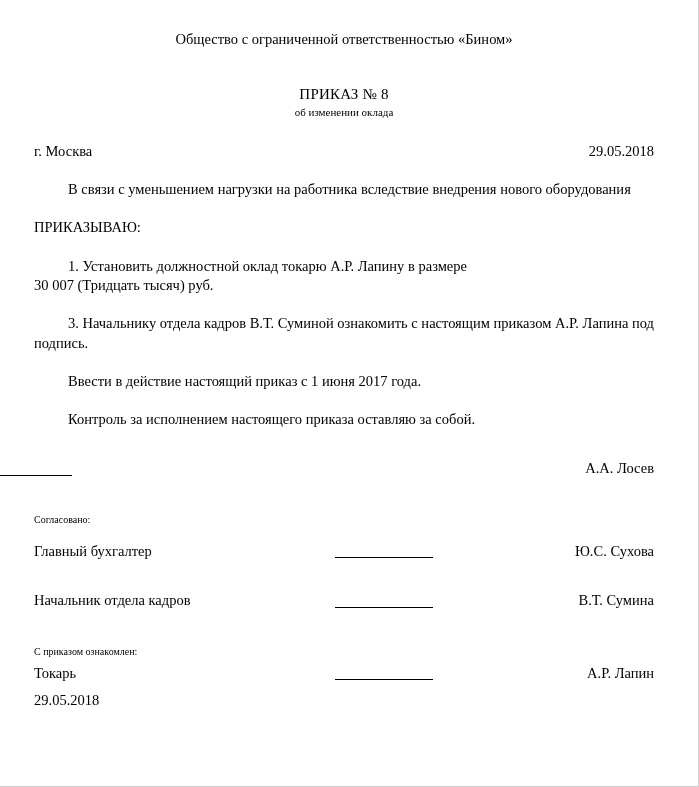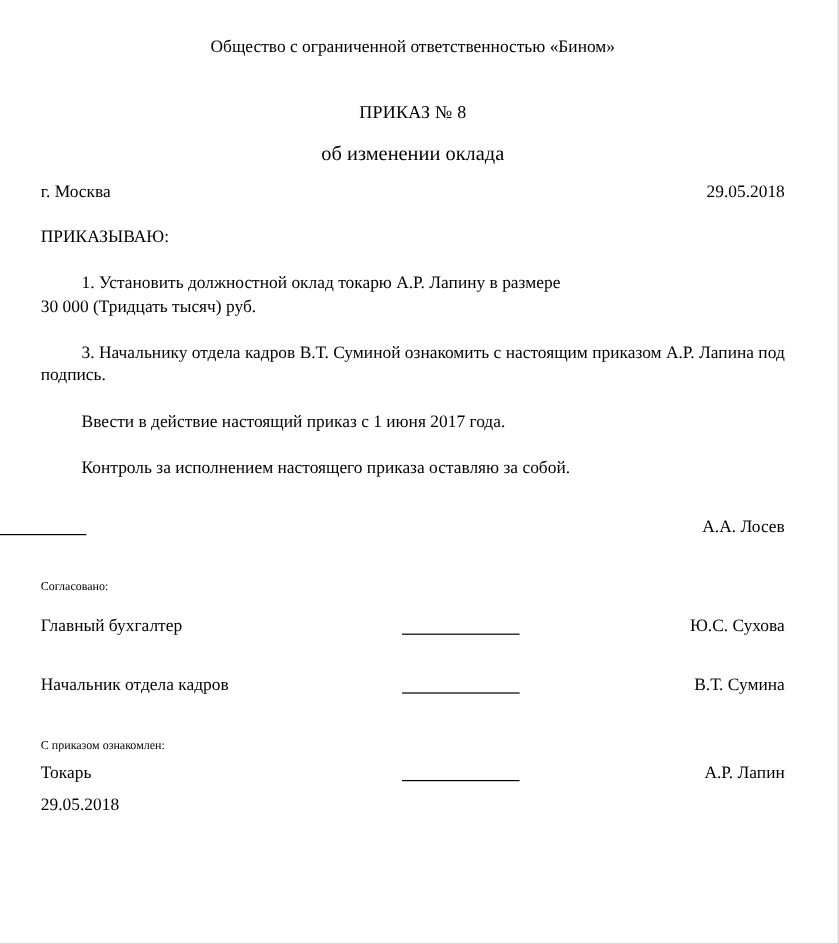--- a/index.html
+++ b/index.html
@@ -48,28 +48,28 @@
   }
   .order-head {
     text-align: center;
     margin: 0 0 0 0;
   }
   .order-number {
     font-size: 15px;
     letter-spacing: 0.2px;
   }
   .order-subject {
-    font-size: 17px;
-    margin-top: 12px;
+    font-size: 11px;
+    margin-top: 0;
   }
   .place-date {
     display: flex;
     justify-content: space-between;
     align-items: baseline;
-    margin-top: 11px;
+    margin-top: 22px;
     font-size: 14.5px;
   }
   .para {
     margin-top: 19px;
     font-size: 14.5px;
     text-align: left;
   }
   .para.indent {
     text-indent: 34px;
   }
@@ -121,26 +121,27 @@
     <div class="order-head">
       <div class="order-number">ПРИКАЗ № 8</div>
       <div class="order-subject">об изменении оклада</div>
     </div>
 
     <div class="place-date">
       <span>г. Москва</span>
       <span>29.05.2018</span>
     </div>
 
+    <div class="para indent">В связи с уменьшением нагрузки на работника вследствие внедрения нового оборудования</div>
 
     <div class="para">ПРИКАЗЫВАЮ:</div>
 
     <div class="para indent">
       <span>1. Установить должностной оклад токарю А.Р. Лапину в размере</span><br>
-      <span>30 000 (Тридцать  тысяч) руб.</span>
+      <span>30 007 (Тридцать  тысяч) руб.</span>
     </div>
 
 
     <div class="para indent">3. Начальнику отдела кадров В.Т. Суминой ознакомить с настоящим приказом А.Р. Лапина под подпись.</div>
 
     <div class="para indent">
       <span>Ввести в действие настоящий приказ с 1 июня 2017 года.</span>
     </div>
 
     <div class="para indent">

